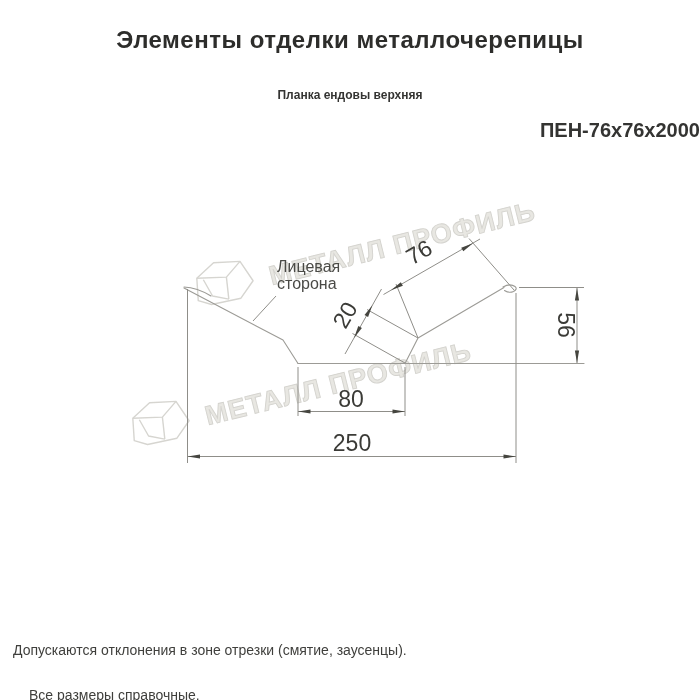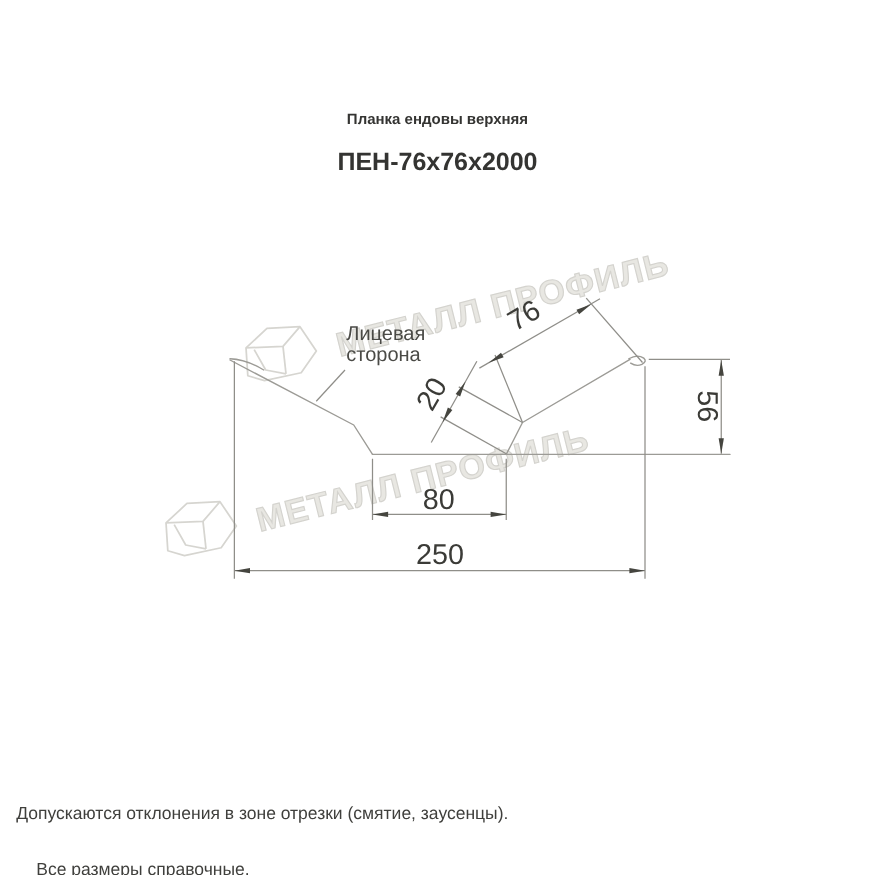--- a/index.html
+++ b/index.html
@@ -2,34 +2,35 @@
 <html><head>
 <meta charset="utf-8">
 <style>
   html,body{margin:0;padding:0;background:#ffffff;}
   body{width:700px;height:700px;position:relative;overflow:hidden;
        font-family:"Liberation Sans", sans-serif;}
   .stage{position:absolute;inset:0;width:700px;height:700px;}
   .hdr{position:absolute;left:0;width:700px;text-align:center;color:#2d2d2b;}
   .hdr.title{top:26px;font-size:24px;font-weight:bold;letter-spacing:0.5px;}
   .hdr.subtitle{top:88px;font-size:12px;font-weight:bold;color:#343432;}
-  .hdr.code{top:119px;font-size:20px;font-weight:bold;color:#343432;}
+  .hdr.code{top:119px;font-size:20px;font-weight:bold;color:#343432;text-align:right;}
   .footer-note{position:absolute;left:13px;font-size:14px;color:#3f3f3c;}
   .footer-note.n1{top:687px;margin-left:16px;}
   .footer-note.n2{top:642px;}
   svg text{font-family:"Liberation Sans", sans-serif;}
   .dimtxt{font-size:23px;fill:#3b3b37;}
   .lbltxt{font-size:16px;fill:#4a4a46;}
   .wmtxt{font-size:27px;font-weight:bold;fill:#e7e6e1;stroke:#d2d1cc;stroke-width:0.9;letter-spacing:1px;}
 </style>
 </head>
 <body>
 
 <div class="stage">
 
+  <div class="hdr title">Элементы отделки металлочерепицы</div>
   <div class="hdr subtitle">Планка ендовы верхняя</div>
   <div class="hdr code">ПЕН-76х76х2000</div>
 
   <svg class="stage" viewBox="0 0 700 700">
 
     <g transform="translate(198,312) rotate(-14)" opacity="0.95">
       <g stroke="#d4d3ce" stroke-width="1.4" fill="none" stroke-linejoin="round">
         <path d="M3,-11 L7,-33 L27,-44 L53,-39 L61,-17 L45,-3 L15,-4 Z"></path>
         <path d="M7,-33 L36,-27 L53,-39"></path>
         <path d="M36,-27 L33,-5"></path>

